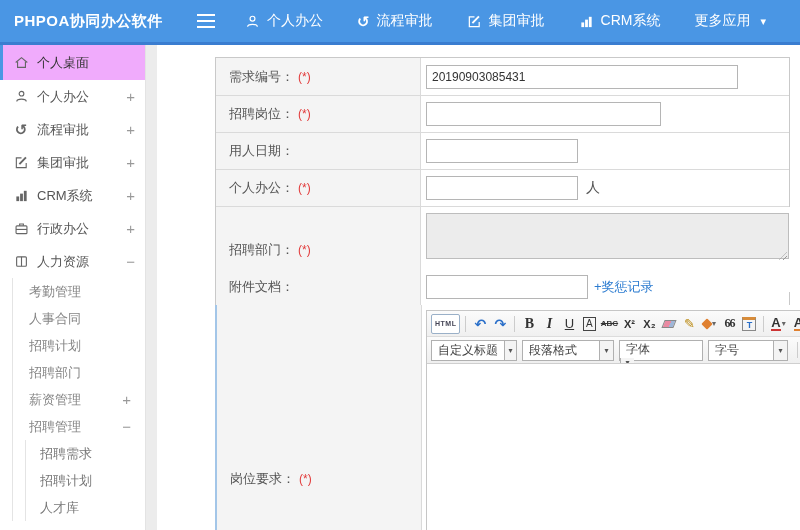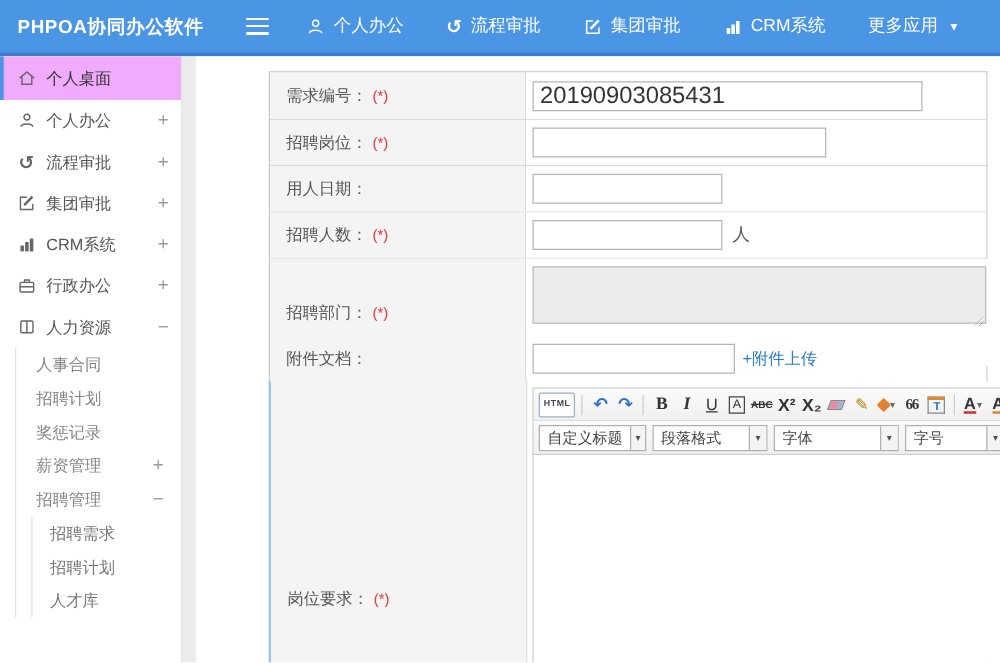--- a/index.html
+++ b/index.html
@@ -43,21 +43,21 @@
   .page-title { font-size:15px; font-weight:bold; color:#333; }
 
   
   .form-table { margin:12px 10px 0 58px; width:575px; border:1px solid #c9c9c9; }
   .frow { display:grid; grid-template-columns:205px 1fr; border-bottom:1px solid #dadada; }
   .frow:last-child { border-bottom:none; }
   .fcell-label { background:#f4f4f4; border-right:1px solid #dadada; display:flex; align-items:center; padding-left:13px; font-size:13px; color:#555; }
   .fcell-label .star { color:#e23b3b; margin-left:4px; font-size:12px; }
   .fcell-value { background:#fff; display:flex; align-items:center; padding:6px 2px 6px 5px; }
   .fcell-value.col { flex-direction:column; align-items:flex-start; justify-content:center; }
-  input.txt { height:24px; border:1px solid #b5b5b5; padding:2px 5px; font-size:19px; color:#333; font-family:inherit; background:#fff; outline:none; }
+  input.txt { height:24px; border:1px solid #b5b5b5; padding:2px 5px; font-size:12px; color:#333; font-family:inherit; background:#fff; outline:none; }
   .w-reqno { width:312px; } .w-pos { width:235px; } .w-date { width:152px; } .w-num { width:152px; } .w-att { width:162px; }
   .suffix { font-size:14px; color:#555; margin-left:8px; }
   .blue-link { color:#2b7bd0; font-size:13px; text-decoration:none; cursor:pointer; }
   .ta-wrap { position:relative; width:363px; }
   textarea.dept { width:363px; height:46px; background:#ececec; border:1px solid #bdbdbd; resize:none; font-family:inherit; }
   .resize-handle { position:absolute; right:2px; bottom:3px; width:8px; height:8px;
     background:repeating-linear-gradient(135deg,transparent 0 2px,#979797 2px 3px);
     clip-path:polygon(100% 0,100% 100%,0 100%); cursor:nwse-resize; }
   .dept-link { margin-top:5px; }
   .row-h1 { height:38px; } .row-h2 { height:37px; } .row-h5 { height:62px; } .row-h6 { height:36px; }
@@ -70,33 +70,33 @@
   .ed-toolbar2 { height:27px; background:linear-gradient(#fbfbfb,#efefef); border-bottom:1px solid #cfcfcf; display:flex; align-items:center; padding:0 4px; white-space:nowrap; overflow:hidden; }
   .tb-btn { display:inline-flex; align-items:center; justify-content:center; min-width:18px; height:20px; margin:0 1px; cursor:pointer; font-size:13px; color:#333; }
   .tb-sep { width:1px; height:16px; background:#ccc; margin:0 4px; flex:0 0 1px; }
   .html-btn { font-size:7px; font-weight:bold; color:#445; border:1px solid #9ab0c8; background:#fff; padding:3px 3px; border-radius:2px; letter-spacing:.5px; }
   .undo-g,.redo-g { color:#2a6fc9; font-weight:bold; font-size:14px; }
   .b-g { font-family:"Liberation Serif","DejaVu Serif",serif; font-weight:bold; font-size:14px; }
   .i-g { font-family:"Liberation Serif","DejaVu Serif",serif; font-style:italic; font-weight:bold; font-size:14px; }
   .u-g { text-decoration:underline; font-size:13px; }
   .abox-g { border:1px solid #444; font-size:10px; padding:0 2px; line-height:12px; height:14px; }
   .strike-g { font-size:8px; font-weight:bold; text-decoration:line-through; }
-  .sup-g,.sub-g { font-size:14px; font-weight:bold; }
+  .sup-g,.sub-g { font-size:11px; font-weight:bold; }
   .eraser-shape { width:12px; height:8px; background:linear-gradient(90deg,#e98aa2 0 60%,#9fb6d8 60% 100%); transform:skewX(-22deg); border:1px solid #888; }
   .brush-g { color:#b8860b; font-size:13px; }
   .spray-shape { width:8px; height:8px; background:#e08030; transform:rotate(45deg); border-radius:1px; }
   .quote-g { font-family:"Liberation Serif","DejaVu Serif",serif; font-weight:bold; font-size:12px; letter-spacing:-1px; }
   .paste-g { border:1px solid #888; border-top:3px solid #d88c3a; width:14px; height:14px; font-size:9px; font-weight:bold; color:#2a6fc9; display:inline-flex; align-items:center; justify-content:center; }
   .fc-g { font-size:13px; font-weight:bold; border-bottom:2px solid #c33; line-height:13px; }
   .bc-g { font-size:13px; font-weight:bold; border-bottom:2px solid #e08030; line-height:13px; }
   .mini-caret { font-size:8px; color:#666; margin-left:1px; }
   .ue-select { display:inline-flex; align-items:stretch; border:1px solid #b0b0b0; background:#fff; height:21px; margin-right:5px; cursor:pointer; }
   .ue-select .sel-text { font-size:12px; color:#444; padding:0 6px; display:flex; align-items:center; }
   .ue-select .sel-caret { border-left:1px solid #b0b0b0; width:14px; display:flex; align-items:center; justify-content:center; font-size:8px; color:#555; background:#f4f4f4; }
-  .w-s1 { width:86px; } .w-s2 { width:92px; } .w-s3 { width:100px; } .w-s4 { width:80px;text-align:center; }
+  .w-s1 { width:86px; } .w-s2 { width:92px; } .w-s3 { width:84px;flex-direction:column; } .w-s4 { width:80px;text-align:center; }
   .w-s1 .sel-text,.w-s2 .sel-text,.w-s3 .sel-text,.w-s4 .sel-text { flex:1; }
   .ed-body { height:282px; background:#fff; }
 </style>
 </head>
 <body>
 
 <div class="app">
 
   <div class="navbar">
     <div class="brand">PHPOA协同办公软件</div>
@@ -206,27 +206,30 @@
               <rect x="2.8" y="3" width="10.4" height="10" rx="1" fill="none" stroke="currentColor" stroke-width="1.2"></rect>
               <path d="M8 3 V13" stroke="currentColor" stroke-width="1.2"></path>
             </svg>
         </span>
         <span class="slabel">人力资源</span>
         <span class="side-toggle">−</span>
       </div>
 
       <div class="submenu">
         <div class="sub-item">
+          <span class="slabel">考勤管理</span>
+        </div>
+        <div class="sub-item">
           <span class="slabel">人事合同</span>
         </div>
         <div class="sub-item">
           <span class="slabel">招聘计划</span>
         </div>
         <div class="sub-item">
-          <span class="slabel">奖惩记录</span>
+          <span class="slabel">招聘部门</span>
         </div>
         <div class="sub-item">
           <span class="slabel">薪资管理</span>
           <span class="side-toggle">+</span>
         </div>
         <div class="sub-item">
           <span class="slabel">招聘管理</span>
           <span class="side-toggle">−</span>
         </div>
         <div class="submenu2">
@@ -273,21 +276,21 @@
           <div class="fcell-label">
             <span>用人日期：</span>
           </div>
           <div class="fcell-value">
             <input class="txt w-date" type="text" value="" style="">
           </div>
         </div>
 
         <div class="frow row-h2">
           <div class="fcell-label">
-            <span>招聘人数：</span>
+            <span>个人办公：</span>
             <span class="star">(*)</span>
           </div>
           <div class="fcell-value">
             <input class="txt w-num" type="text" value="" style="">
             <span class="suffix">人</span>
           </div>
         </div>
 
         <div class="frow row-h5">
           <div class="fcell-label">
@@ -302,21 +305,21 @@
             <a class="blue-link dept-link">+选择部门</a>
           </div>
         </div>
 
         <div class="frow row-h6">
           <div class="fcell-label">
             <span>附件文档：</span>
           </div>
           <div class="fcell-value">
             <input class="txt w-att" type="text" value="" style="">
-            <a class="blue-link" style="margin-left:6px">+附件上传</a>
+            <a class="blue-link" style="margin-left:6px">+奖惩记录</a>
           </div>
         </div>
 
         <div class="frow editor-row">
           <div class="fcell-label">
             <span>岗位要求：</span>
             <span class="star">(*)</span>
           </div>
           <div class="fcell-value">
             <div class="editor">

